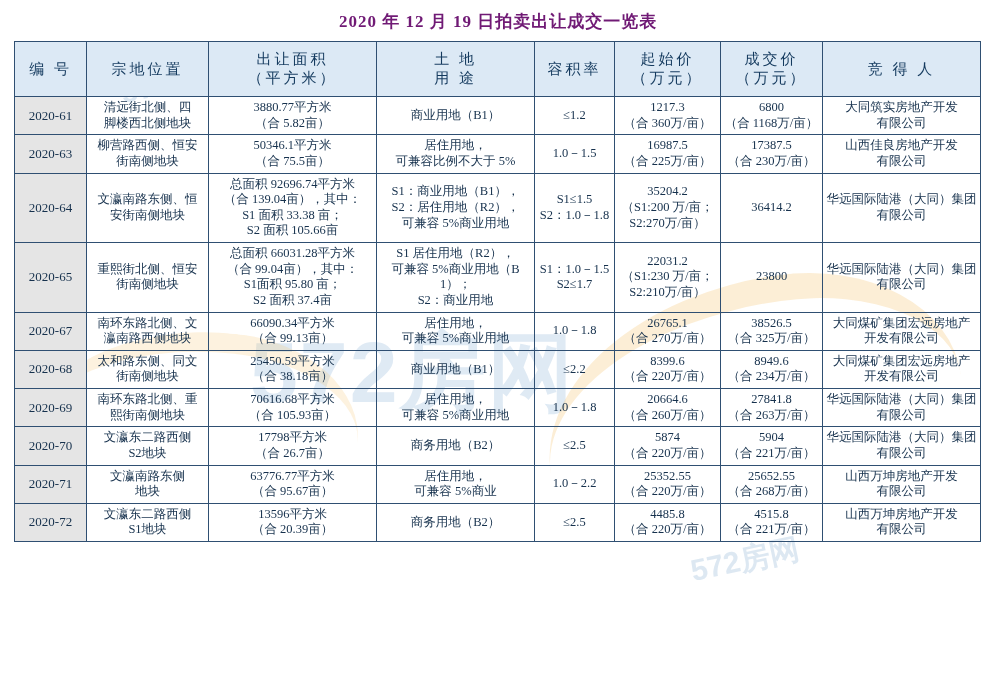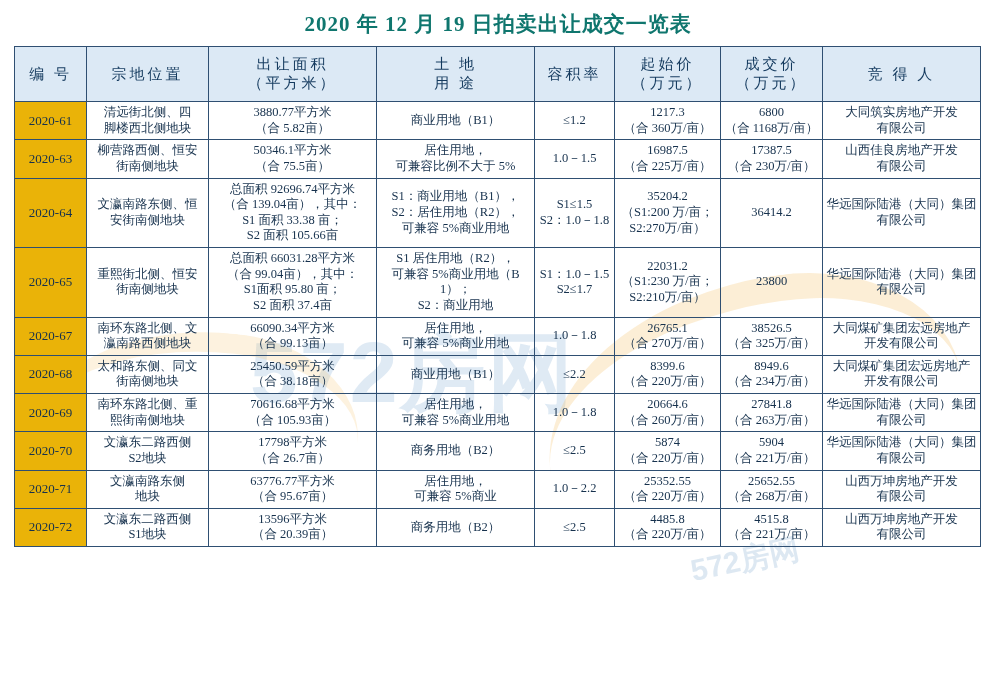--- a/index.html
+++ b/index.html
@@ -17,24 +17,24 @@
   }
   .page {
     width: 996px;
     height: 682px;
     position: relative;
     box-sizing: border-box;
     padding: 6px 14px 8px 14px;
   }
   .title {
     text-align: center;
-    font-size: 21px;
+    font-size: 17px;
     font-weight: bold;
     letter-spacing: 1px;
-    color: #0f766e;
+    color: #701a75;
     padding: 4px 0 8px 0;
     font-family: "Liberation Serif", serif;
     position: relative;
     z-index: 5;
   }
   table.grid {
     border-collapse: collapse;
     width: 966px;
     table-layout: fixed;
     position: relative;
@@ -53,21 +53,21 @@
   }
   table.grid thead th {
     background: #dce9f5;
     font-size: 15px;
     font-weight: normal;
     letter-spacing: 3px;
     height: 48px;
     color: #143a5e;
   }
   td.idcell {
-    background: #eab308;
+    background: #e5e5e5;
     font-size: 14px;
     letter-spacing: 0px;
     color: #143a5e;
     font-family: Liberation Serif, serif;
   }
   td.loc {
     font-size: 14px;
     color: #16314d;
   }
   td.total-label {

